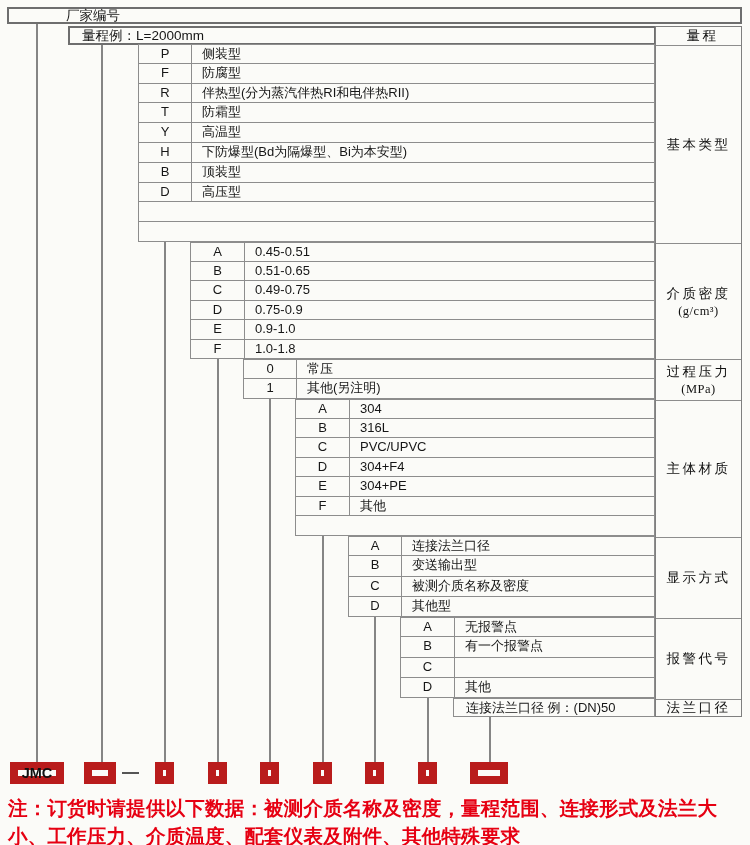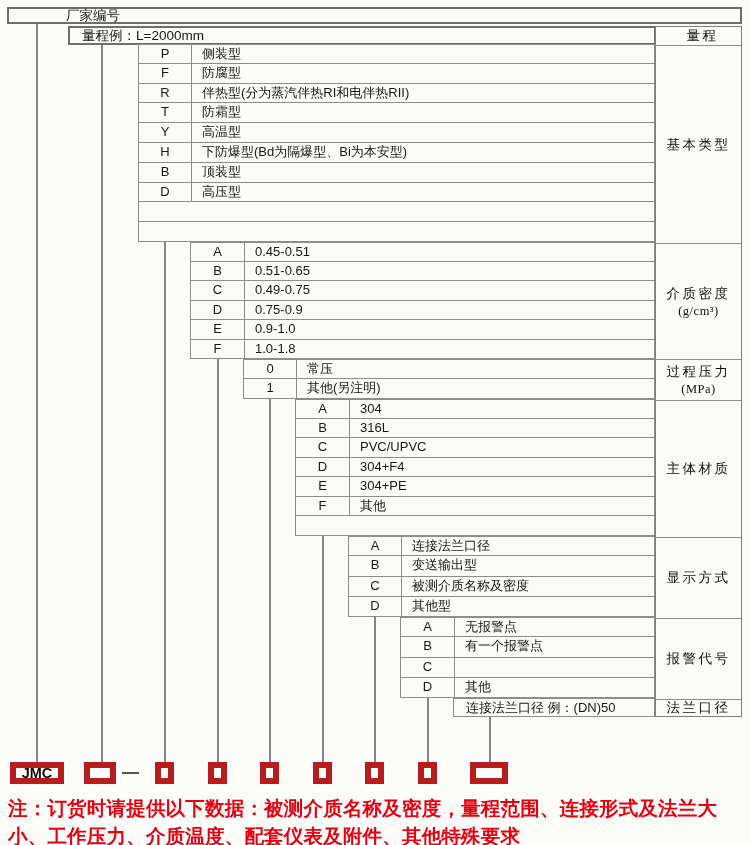--- a/index.html
+++ b/index.html
@@ -38,21 +38,21 @@
     position:absolute;left:0;right:0;box-sizing:border-box;
     display:flex;flex-direction:column;align-items:center;justify-content:center;
     font-family:"Liberation Serif","DejaVu Serif",serif;
     font-size:13.5px;color:#111;letter-spacing:2.5px;
     border-top:1.4px solid #8d8d8d;
   }
   .label-cell.first{border-top:none;margin-left:8px;}
   .label-sub{letter-spacing:0.5px;font-size:12.5px;margin-top:1px;}
   .leader{width:1.6px;background:#858585;}
   .code-box{
-    border:6px solid #b91c1c;background:#fbfbf8;
+    border:8px solid #b91c1c;background:#fbfbf8;
   }
   #jmc-box{
     display:flex;align-items:center;justify-content:center;
     font-weight:700;font-size:14.5px;color:#111;
   }
   #sep-dash{height:2.4px;background:#555;}
   #note{
     color:#e60012;font-weight:700;font-size:19.5px;line-height:28px;
     letter-spacing:0.2px;
   }

